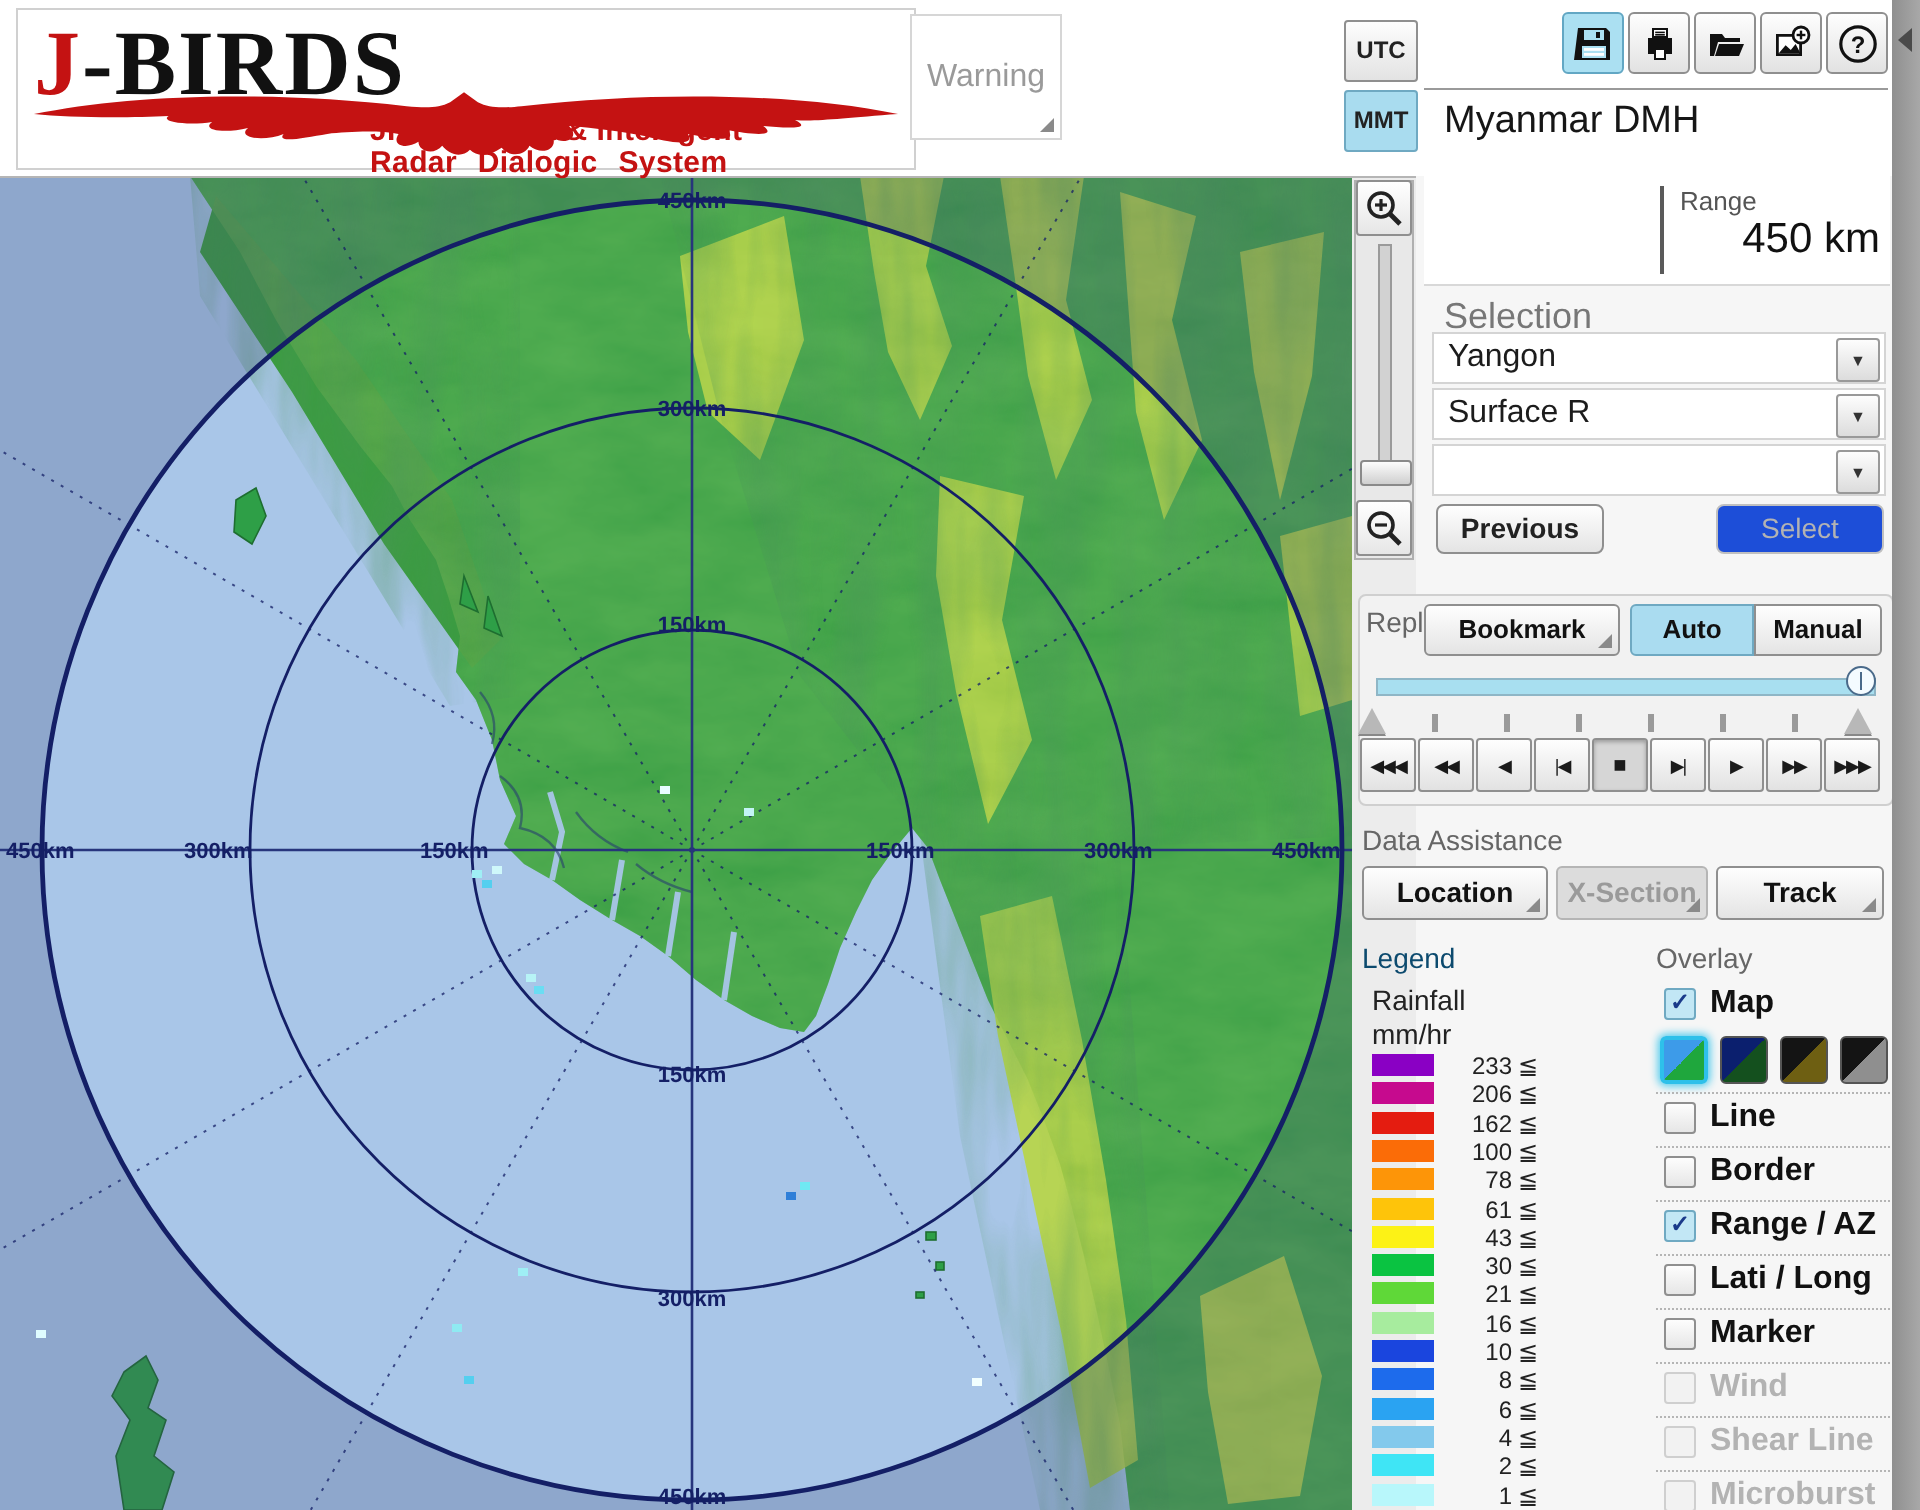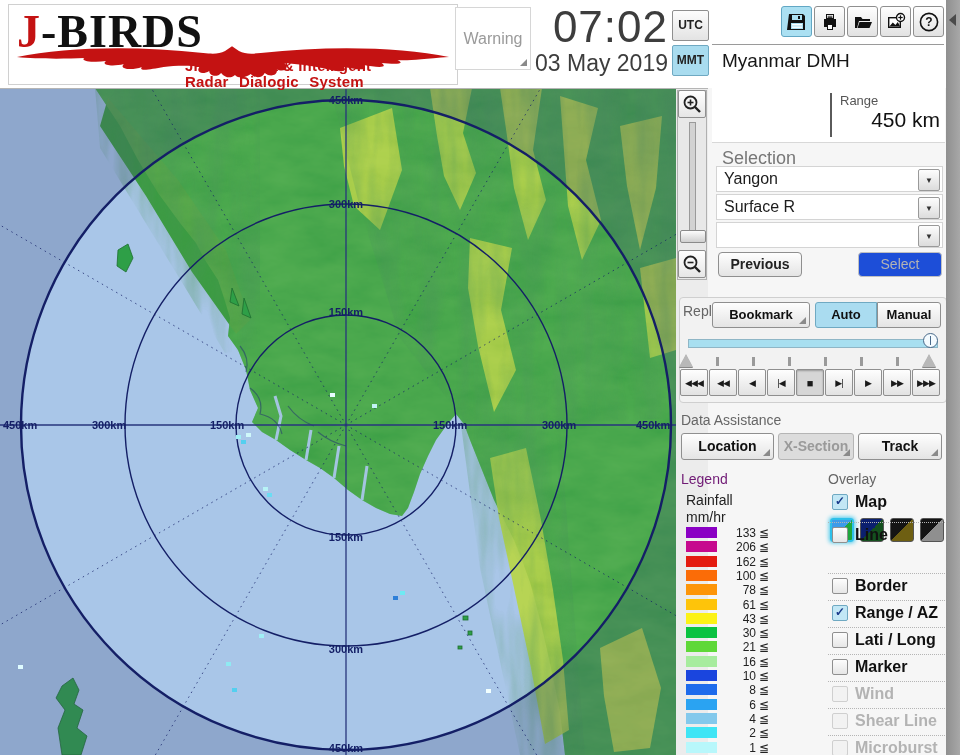--- a/index.html
+++ b/index.html
@@ -64,21 +64,21 @@
   .tri{top:354px;width:0;height:0;border-left:7px solid transparent;border-right:7px solid transparent;border-bottom:13px solid #b8b8b8;
     filter:drop-shadow(0 1px 0 #888);}
   .tick{top:357px;width:3px;height:9px;background:#9a9a9a;}
   .pb{top:369px;width:28px;height:27px;border:1px solid #8f8f8f;border-radius:2px;background:linear-gradient(#fefefe,#e2e2e2);
     box-sizing:border-box;display:flex;align-items:center;justify-content:center;font-size:9px;letter-spacing:-1px;color:#1a1a1a;}
   .pb.active{background:#d6d6d6;box-shadow:inset 0 1px 2px #9a9a9a;}
   #da-label{left:681px;top:412px;font-size:14px;color:#666;}
   .dabtn{top:433px;height:27px;border:1px solid #8f8f8f;border-radius:3px;background:linear-gradient(#fefefe,#e4e4e4);
     font-size:14px;font-weight:bold;color:#111;text-align:center;line-height:25px;box-sizing:border-box;}
   .dabtn.dis{background:#dcdcdc;color:#9a9a9a;border-color:#b5b5b5;}
-  #legend-label{left:681px;top:471px;font-size:14px;color:#701a75;}
+  #legend-label{left:681px;top:471px;font-size:14px;color:#0c4a6e;}
   #overlay-label{left:828px;top:471px;font-size:14px;color:#666;}
   #legend-title{left:686px;top:492px;font-size:14px;color:#222;line-height:17px;}
   .lrow{position:absolute;left:686px;width:130px;height:12px;}
   .lsw{position:absolute;left:0;top:0;width:31px;height:11px;}
   .lval{position:absolute;left:34px;top:-1px;width:36px;text-align:right;font-size:12px;color:#222;}
   .lsuf{position:absolute;left:73px;top:-1px;font-size:12px;color:#222;}
   .orow{position:absolute;left:828px;width:117px;height:27px;}
   .orow .sep{position:absolute;left:0;top:0;width:117px;border-top:1px dotted #b5b5b5;}
   .cb{position:absolute;left:4px;top:5px;width:16px;height:16px;border:1px solid #8f8f8f;border-radius:2px;
     background:linear-gradient(#fdfdfd,#e6e6e6);box-sizing:border-box;text-align:center;line-height:13px;
@@ -228,24 +228,20 @@
     <div class="abs" id="logo-title"><span class="j">J</span><span>-BIRDS</span></div>
     <div class="abs" id="logo-tag">
       <div>JRC-Brilliant &amp; Intelligent</div>
         <div class="t2">Radar Dialogic System</div>
     </div>
     <svg class="abs" id="eagle" width="436" height="34" viewBox="0 0 440 34">
       <path fill="#C41212" d="M2,12 C50,2 120,0 190,8 C200,9 206,9 212,6 L219,1 L226,6 C232,9 238,9 248,8 C318,0 390,2 438,12 C410,14 396,16 386,15 C396,20 380,19 370,18 C378,24 362,22 352,20 C358,27 342,24 332,22 C336,29 322,26 310,23 C300,21 285,19 272,18 C278,24 270,28 264,24 C266,30 258,33 252,28 C250,33 242,34 238,29 C232,33 226,34 222,30 C218,34 212,33 208,28 C204,33 196,31 196,26 C190,30 182,28 186,22 C175,20 160,21 150,22 C138,24 124,27 128,22 C118,26 104,24 110,19 C98,22 86,20 92,16 C80,18 65,16 70,13 C50,14 20,14 2,12 Z"></path>
     </svg>
   </div>
   <div class="abs grip" id="warning-btn">Warning</div>
-  <div class="abs" id="clock">
-    <div class="time">07:02</div>
-    <div class="date">03 May 2019</div>
-  </div>
   <div class="abs tzbtn" style="top:10px;">UTC</div>
   <div class="abs tzbtn sel" style="top:45px;">MMT</div>
 
   <div class="abs toolbtn sel" style="left:781px;">
     <svg width="20" height="20" viewBox="0 0 20 20">
         <path fill="#111" d="M2,2 h14 l2,2 v14 h-18 Z M5,3 v5 h10 v-5 Z M11,4 h2 v3 h-2 Z M4,11 h12 v6 h-12 Z" fill-rule="evenodd"></path>
         <rect x="5" y="12" width="10" height="1.4" fill="#fff"></rect>
         <rect x="5" y="14.5" width="10" height="1.4" fill="#fff"></rect>
       </svg>
   </div>
@@ -365,21 +361,21 @@
 
 <div class="abs" id="legend-label">Legend</div>
 <div class="abs" id="overlay-label">Overlay</div>
 <div class="abs" id="legend-title">
   <div>Rainfall</div>
     <div>mm/hr</div>
 </div>
 <div id="legendrows">
     <div class="lrow" style="top: 527px;">
       <div class="lsw" style="background: rgb(138, 0, 196);"></div>
-      <div class="lval">133</div>
+      <div class="lval">233</div>
       <div class="lsuf">≦</div>
     </div>
     <div class="lrow" style="top: 541.3px;">
       <div class="lsw" style="background: rgb(198, 10, 142);"></div>
       <div class="lval">206</div>
       <div class="lsuf">≦</div>
     </div>
     <div class="lrow" style="top: 555.6px;">
       <div class="lsw" style="background: rgb(228, 28, 16);"></div>
       <div class="lval">162</div>
@@ -455,21 +451,21 @@
     <div class="orow" style="top: 489px;">
       <div class="cb on">✓</div>
       <div class="olabel">Map</div>
     </div>
     <div class="orow" style="top: 516px; height: 30px;">
       <div class="msw sel" style="left: 2px; background: linear-gradient(135deg, rgb(61, 155, 233) 50%, rgb(31, 167, 61) 50%);"></div>
       <div class="msw" style="left: 32px; background: linear-gradient(135deg, rgb(11, 31, 110) 50%, rgb(20, 80, 30) 50%);"></div>
       <div class="msw" style="left: 62px; background: linear-gradient(135deg, rgb(20, 20, 20) 50%, rgb(110, 95, 18) 50%);"></div>
       <div class="msw" style="left: 92px; background: linear-gradient(135deg, rgb(20, 20, 20) 50%, rgb(143, 143, 143) 50%);"></div>
     </div>
-    <div class="orow" style="top: 522px; text-align: right;">
+    <div class="orow" style="top: 546px; text-align: right;">
       <div class="sep"></div>
       <div class="cb"></div>
       <div class="olabel">Line</div>
     </div>
     <div class="orow" style="top: 573px;">
       <div class="sep"></div>
       <div class="cb"></div>
       <div class="olabel">Border</div>
     </div>
     <div class="orow" style="top: 600px;">

